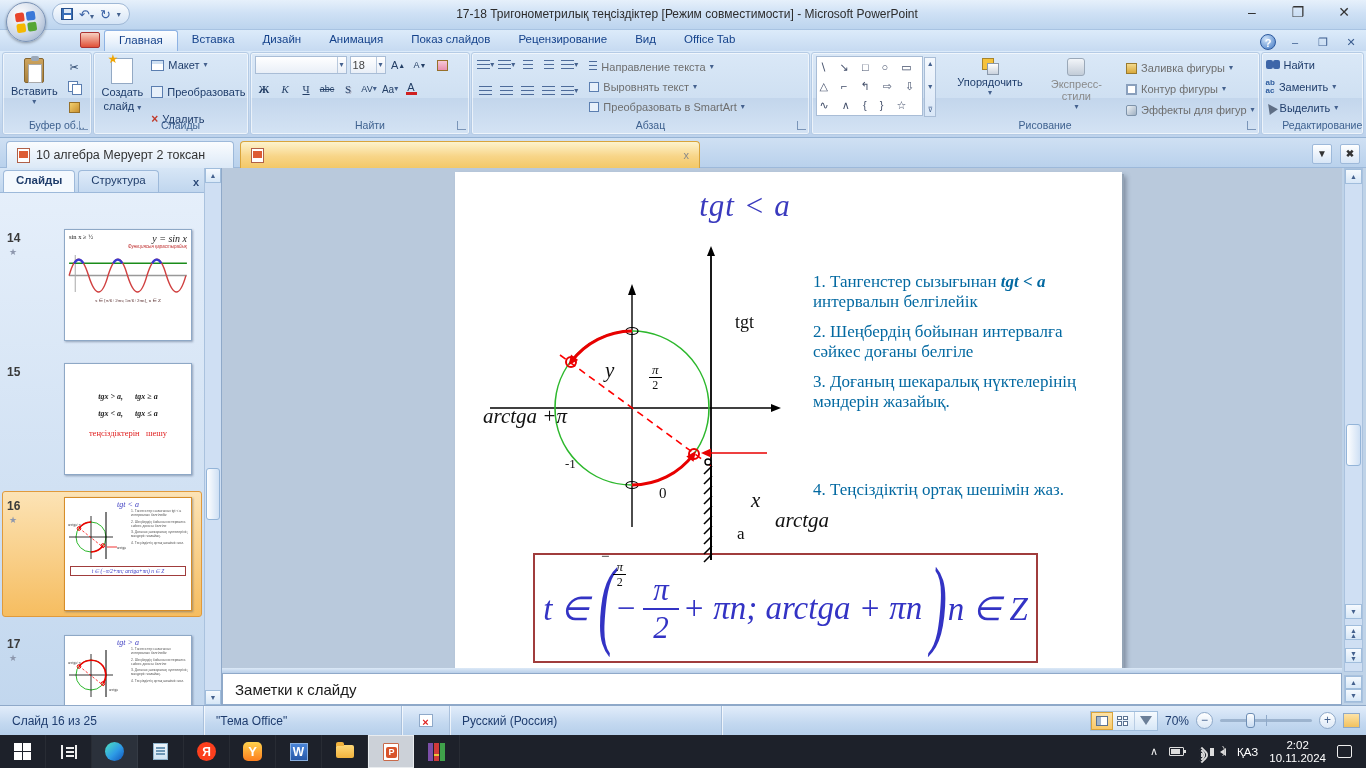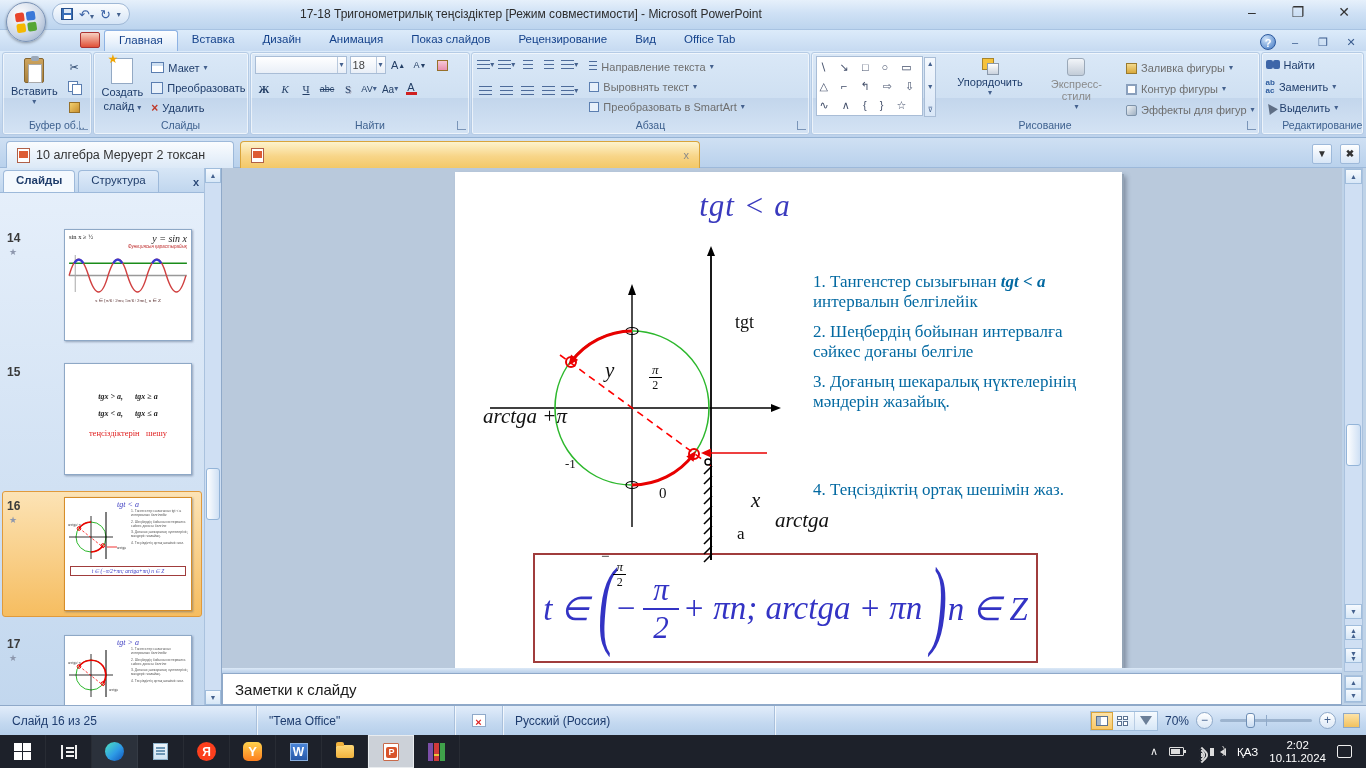--- a/index.html
+++ b/index.html
@@ -16,21 +16,21 @@
   .office-logo { width:20px; height:20px; display:grid; grid-template-columns:9px 9px; grid-gap:2px; transform:rotate(-8deg); }
   .office-logo span { width:9px; height:9px; border-radius:2px; }
   .ol1{background:#e8452c}.ol2{background:#3b78d8}.ol3{background:#f5b800}.ol4{background:#57a635}
   .qat { position:absolute; left:52px; top:3px; height:22px; padding:0 8px; display:flex; align-items:center; gap:6px;
     background:linear-gradient(rgba(255,255,255,.85), rgba(220,233,248,.7)); border:1px solid #9fb8d6; border-radius:11px; }
   .qat-ico { font-size:13px; color:#3b62a6; line-height:1; cursor:default; }
   .ico-save { width:12px; height:12px; background:#3a6fb8; border:1px solid #27508c; position:relative; }
   .ico-save:before { content:""; position:absolute; left:2px; top:0; width:7px; height:4px; background:#dce8f6; }
   .ico-save:after { content:""; position:absolute; left:2px; bottom:0; width:7px; height:4px; background:#fff; }
   .qat-dd { font-size:8px; color:#44618e; }
-  .title-text { position:absolute; left:300px; right:300px; top:7px; text-align:left; font-size:12px; color:#2c2c2c; white-space:nowrap; overflow:hidden; }
+  .title-text { position:absolute; left:308px; right:300px; top:7px; text-align:center; font-size:12px; color:#2c2c2c; white-space:nowrap; overflow:hidden; }
   .win-ctrls { position:absolute; right:8px; top:4px; display:flex; gap:18px; }
   .wc { width:28px; height:18px; text-align:center; font-size:14px; color:#333; line-height:16px; }
 
   
   .tabsrow { position:absolute; left:0; top:30px; width:1366px; height:21px;
     background:linear-gradient(#dcebfa,#c6daf1); }
   .officetab-ico { position:absolute; left:55px; top:-14px; width:20px; height:16px;
     background:linear-gradient(#f7cfc0,#e05038); border:1px solid #a33; border-radius:2px; }
   .rtabs { position:absolute; left:80px; top:0; display:flex; height:21px; }
   .rtab { padding:3px 14px 0 14px; font-size:11.5px; color:#15428b; height:21px; }
@@ -326,21 +326,21 @@
 
     <div class="rgroup" style="width:156px">
       <div class="rg-body" style="display:flex; gap:4px;">
         <div class="bigbtn">
           <span class="ico-newslide">
               <span class="star">★</span>
             </span>
           <span>Создать</span>
           <span><span>слайд</span> <span class="dna">▾</span></span>
         </div>
-        <div style="display:flex; flex-direction:column; gap:3px; padding-top:3px;">
+        <div style="display:flex; flex-direction:column; gap:15px; padding-top:3px;">
           <div class="txtbtn">
               <span class="ico-layout"></span>
               <span>Макет</span>
               <span class="dna">▾</span>
             </div>
           <div class="txtbtn">
               <span class="ico-reset"></span>
               <span>Преобразовать</span>
             </div>
           <div class="txtbtn">
@@ -739,21 +739,21 @@
   <div class="notes-split"></div>
   <div class="notesbar">
     <span>Заметки к слайду</span>
   </div>
   <div class="nscroll">
     <div class="sc-btn">▲</div>
     <div class="sc-btn">▼</div>
   </div>
 
   <div class="statusbar">
-    <div class="sb-seg" style="width:257px">Слайд 16 из 25</div>
+    <div class="sb-seg" style="width:204px">Слайд 16 из 25</div>
     <div class="sb-seg" style="width:198px">"Тема Office"</div>
     <div class="sb-seg" style="width:48px; justify-content:center">
       <span class="spell-ico"><span>×</span></span>
     </div>
     <div class="sb-seg" style="width:272px">Русский (Россия)</div>
     <div class="sb-right">
       <div class="view-btns">
         <div class="vbtn sel">
             <span class="v-normal"></span>
           </div>

